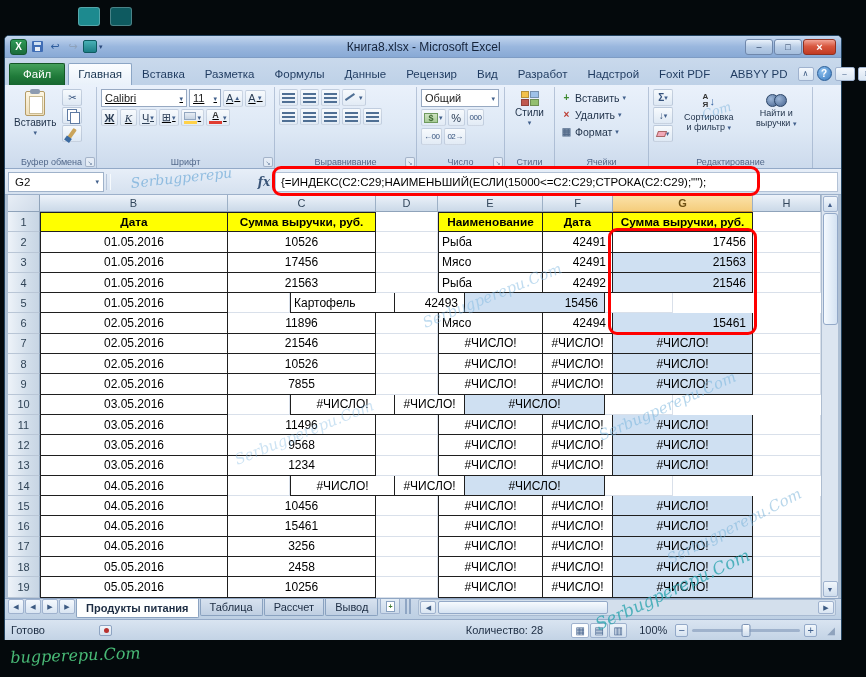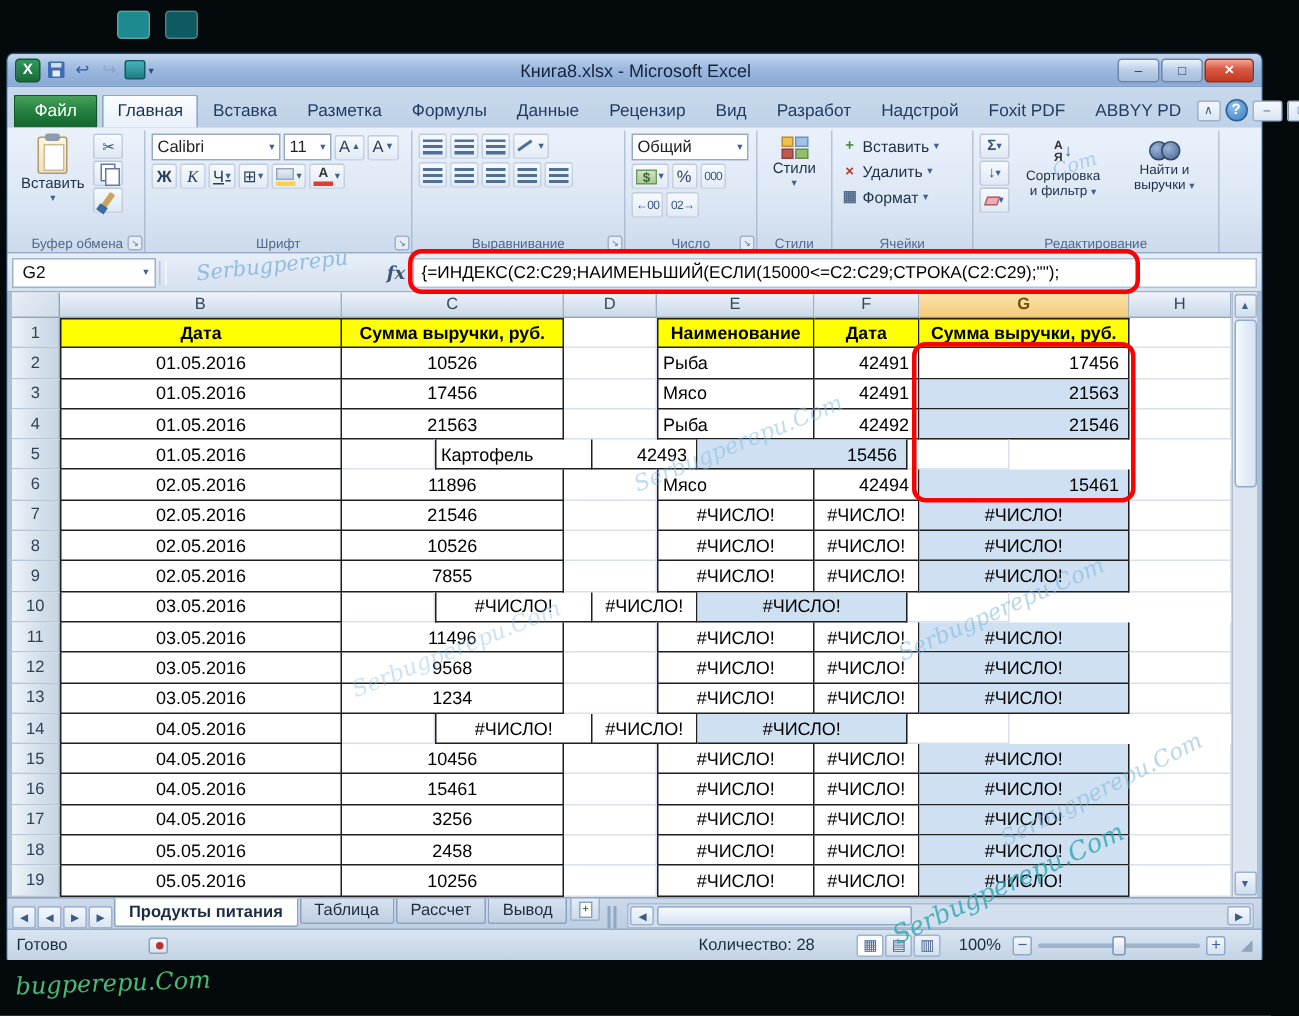--- a/index.html
+++ b/index.html
@@ -44,21 +44,21 @@
   .wbtn-sm{width:20px;font-size:8px;}
   .helpbtn{width:15px;height:15px;border-radius:50%;background:radial-gradient(circle at 35% 30%,#8ec1ef,#3c7cc0);color:#fff;
         font-weight:bold;font-size:10px;display:flex;align-items:center;justify-content:center;border:1px solid #2a5e98;}
 
   
   .ribbon{height:84px;display:flex;background:linear-gradient(#eaf1fb,#dde8f5 55%,#ccdaec);border-bottom:1px solid #93a9c7;padding:2px 2px 0;}
   .rgroup{position:relative;display:flex;flex-direction:column;padding:2px 4px 13px;border-right:1px solid rgba(140,160,190,.55);}
   .glabel{position:absolute;bottom:1px;left:0;right:0;text-align:center;font-size:9px;color:#52688a;white-space:nowrap;}
   .launcher{position:absolute;right:1px;bottom:1px;width:10px;height:10px;font-size:6px;color:#5a7296;border:1px solid rgba(120,140,170,.6);
         border-radius:2px;display:flex;align-items:center;justify-content:center;background:rgba(255,255,255,.45);}
-  .g-clip{width:90px;}.g-font{width:178px;}.g-align{width:142px;}.g-num{width:88px;}.g-styles{width:50px;}.g-cells{width:94px;}.g-edit{width:164px;}
+  .g-clip{width:90px;}.g-font{width:178px;text-decoration:underline;}.g-align{width:142px;}.g-num{width:88px;}.g-styles{width:50px;}.g-cells{width:94px;}.g-edit{width:164px;}
   .g-body{display:flex;gap:3px;flex:1;}
   .bigbtn{display:flex;flex-direction:column;align-items:center;justify-content:flex-start;gap:1px;padding:2px 3px;border-radius:3px;}
   .biglbl{font-size:10px;color:#1e3048;text-align:center;line-height:1.1;white-space:nowrap;}
   .biglbl2{font-size:9px;color:#1e3048;text-align:center;line-height:1.12;}
   .caret{font-size:7px;color:#41608c;line-height:1;}
   .mini-col{display:flex;flex-direction:column;gap:1px;}
   .mini-btn{width:20px;height:17px;display:flex;align-items:center;justify-content:center;border:1px solid rgba(130,150,180,.4);
         border-radius:2px;background:linear-gradient(#f6fafd,#dfe9f4);font-size:10px;color:#35527c;}
   .ic-clipboard{width:20px;height:25px;background:linear-gradient(#fdf6e3,#efe0bd);border:1px solid #b49b66;border-radius:2px;position:relative;}
   .ic-clipboard::before{content:"";position:absolute;top:-3px;left:4px;width:10px;height:5px;background:#8d9bb0;border-radius:2px;}
@@ -132,21 +132,21 @@
   .a-c{justify-content:center;}
   .a-l{justify-content:flex-start;padding-left:3px;}
   .a-r{justify-content:flex-end;padding-right:6px;}
   .vsb{position:absolute;top:0;right:0;width:17px;bottom:0;background:#dce5f0;border-left:1px solid #aebdd0;display:flex;flex-direction:column;align-items:center;}
   .sq-btn{width:15px;height:16px;background:linear-gradient(#f2f7fc,#cfdded);border:1px solid #9fb2ce;border-radius:2px;margin:1px 0;
         font-size:7px;color:#44608c;display:flex;align-items:center;justify-content:center;}
   .vthumb{width:15px;height:112px;background:linear-gradient(90deg,#f4f9fe,#d4e2f2);border:1px solid #93a9c8;border-radius:3px;}
   .vfill{flex:1;}
 
   
-  .stabs{height:21px;display:flex;align-items:flex-end;background:linear-gradient(#ccd9ea,#bdcfe3);border-top:1px solid #8fa6c4;padding:0 3px;gap:1px;}
+  .stabs{height:21px;display:flex;align-items:flex-start;background:linear-gradient(#ccd9ea,#bdcfe3);border-top:1px solid #8fa6c4;padding:0 3px;gap:1px;}
   .navbtn{width:16px;height:15px;display:flex;align-items:center;justify-content:center;font-size:7px;color:#3c5a82;
         background:linear-gradient(#f4f8fd,#d9e5f2);border:1px solid #9fb2ce;border-radius:2px;}
   .stab{height:17px;display:flex;align-items:center;padding:0 9px;font-size:11px;color:#1c2c42;align-self:flex-start;
         background:linear-gradient(#d7e2ef,#bfcfe2);border:1px solid #8aa2c0;border-top:none;border-radius:0 0 2px 2px;margin-right:1px;}
   .stab-active{background:#fdfefe;font-weight:bold;height:19px;}
   .addsheet{width:20px;height:15px;display:flex;align-items:center;justify-content:center;background:linear-gradient(#e4edf6,#ccdaea);
         border:1px solid #9fb2ce;border-radius:0 0 2px 2px;align-self:flex-start;border-top:none;}
   .addsheet .pg{width:9px;height:11px;background:#fff;border:1px solid #8aa2c0;font-size:7px;color:#3f7b2f;display:flex;align-items:center;justify-content:center;font-weight:bold;}
   .tabsplit{width:6px;height:15px;border-left:2px solid #8fa6c4;border-right:2px solid #8fa6c4;margin:0 4px;}
   .hsb{flex:1;display:flex;align-items:center;height:17px;background:#d3dfec;border:1px solid #a9bbd2;border-radius:2px;margin:0 2px;}

